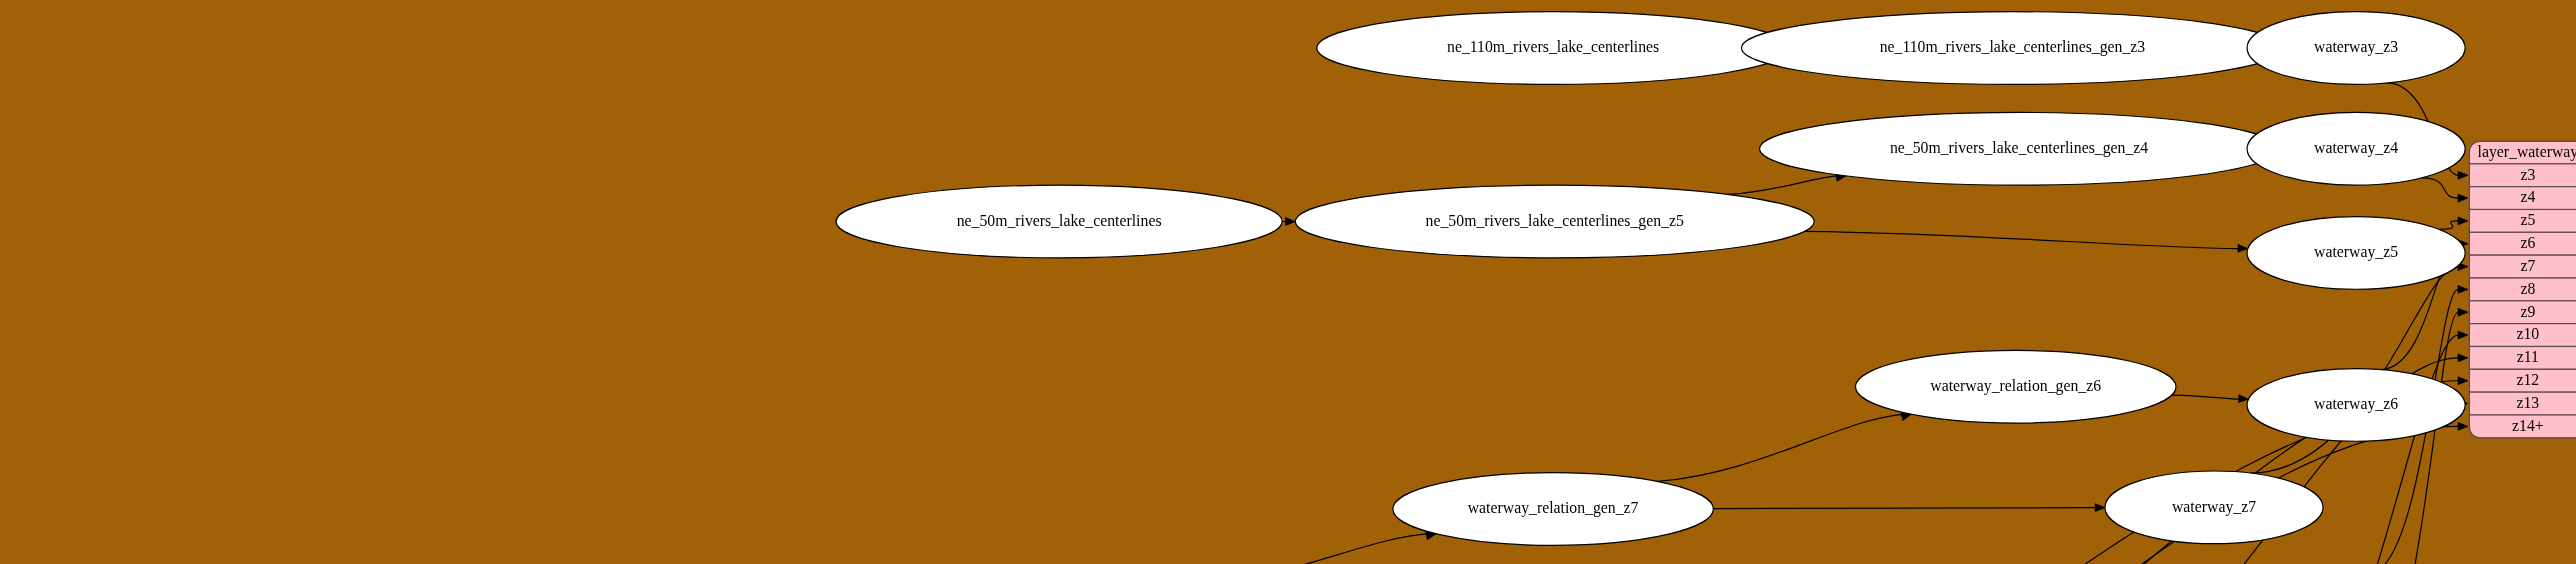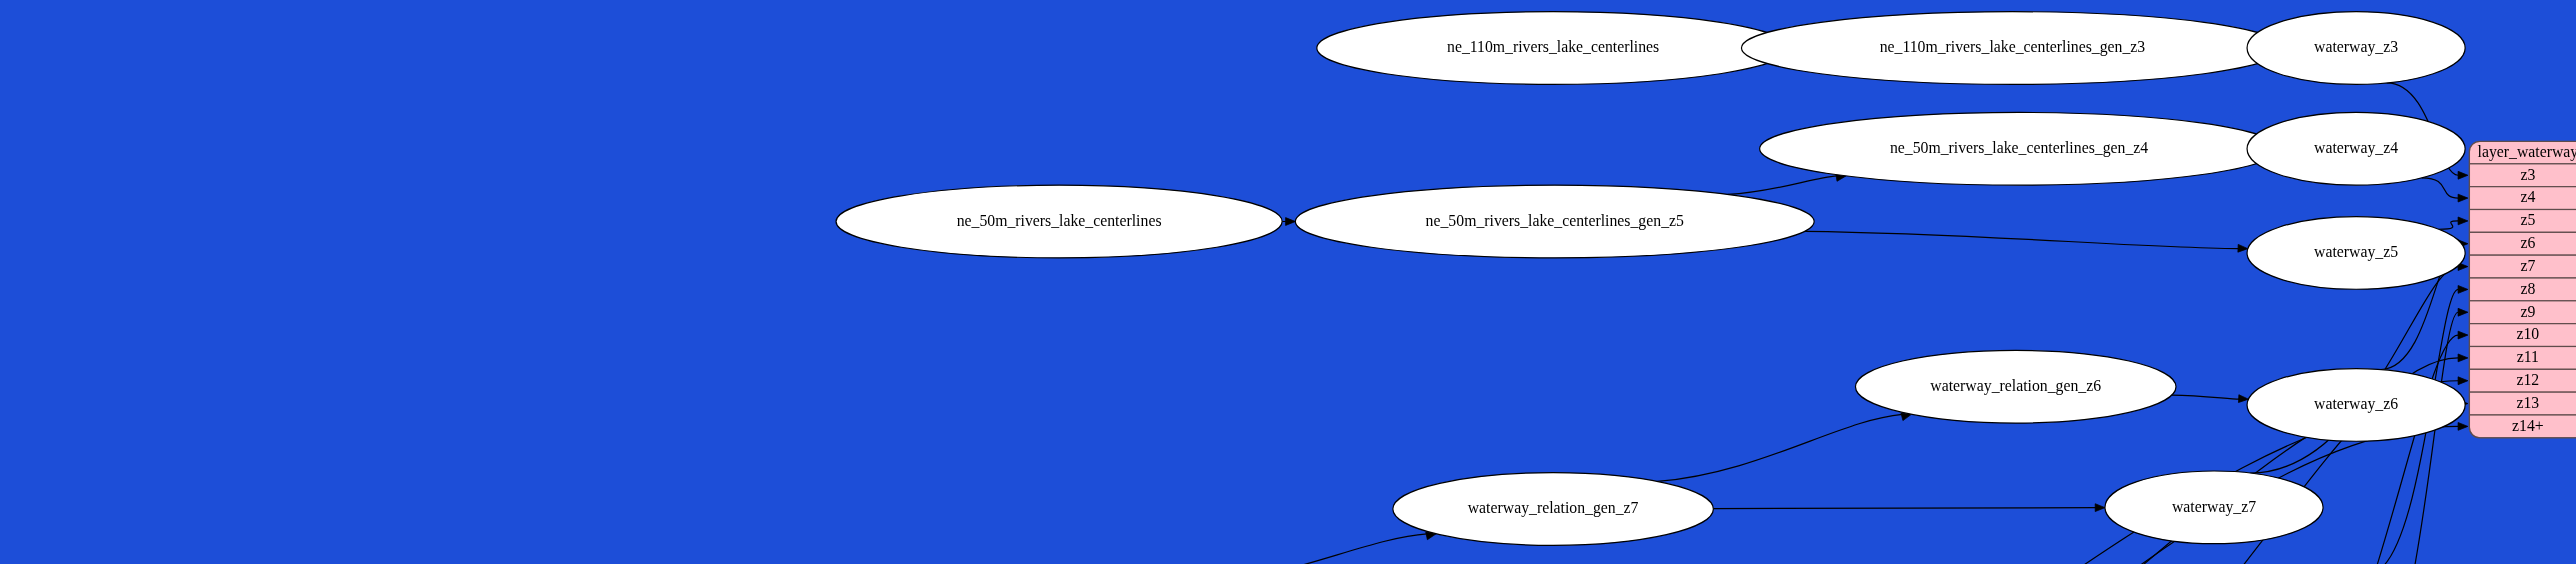--- a/index.html
+++ b/index.html
@@ -10,21 +10,21 @@
   body {
     width: 2576px;
     height: 565px;
     font-family: "Liberation Serif", "DejaVu Serif", serif;
     overflow: hidden;
   }
   #graph-root {
     position: relative;
     width: 2576px;
     height: 565px;
-    background: #1d4ed8;
+    background: #a16207;
     text-decoration: underline;
   }
   svg#graph-canvas {
     position: absolute;
     left: 0;
     top: 0;
     width: 2576px;
     height: 565px;
     display: block;
   }

